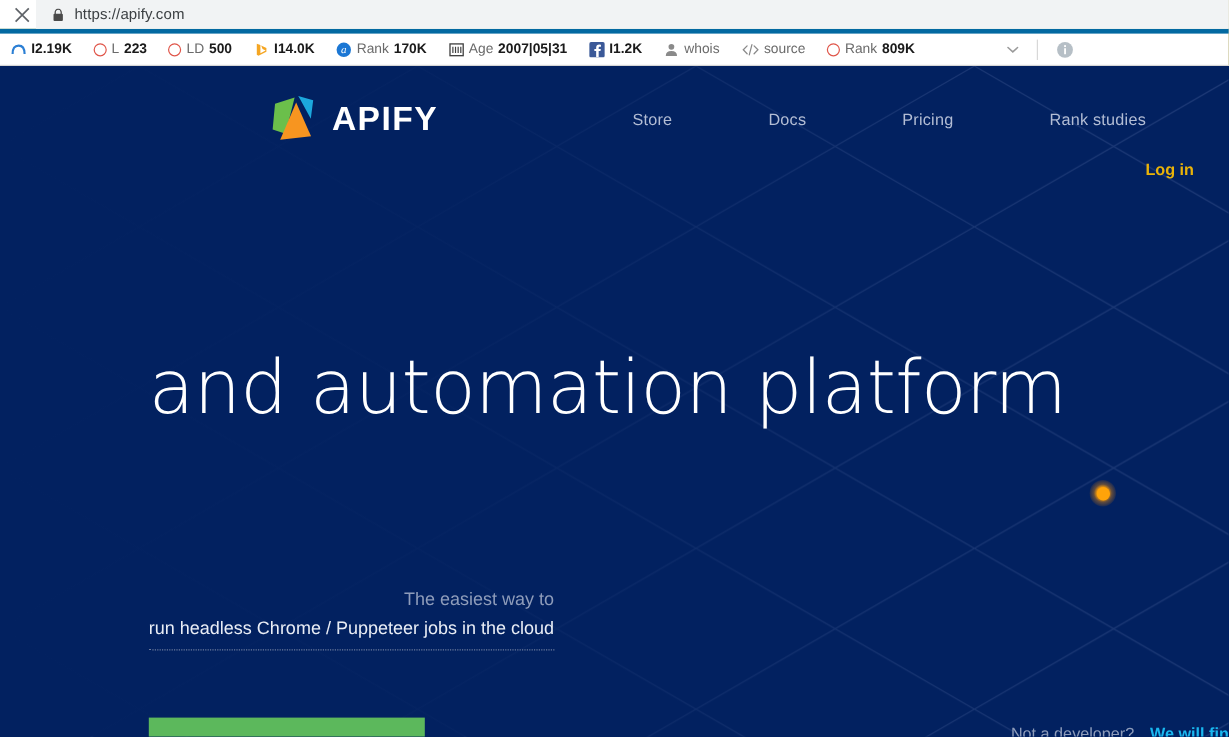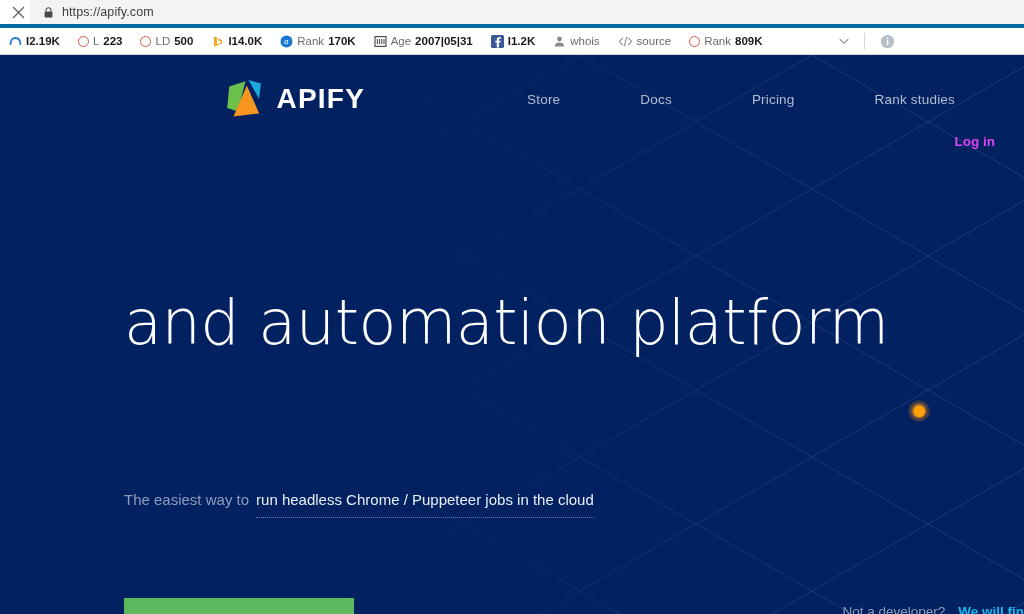--- a/index.html
+++ b/index.html
@@ -90,34 +90,34 @@
   }
   #nav-links {
     display:flex; align-items:center; margin-top:30px; margin-left:122px; gap:0;
   }
   .nav-link {
     color:#b3bdd4; font-size:13.5px; padding:0 40px; cursor:pointer;
     letter-spacing:.2px;
   }
   #login-link {
     position:absolute; right:0px; top:79px;
-    color:#d946ef; font-size:13.5px; font-weight:bold; cursor:pointer;
+    color:#eab308; font-size:13.5px; font-weight:bold; cursor:pointer;
     white-space:nowrap;
   }
 
   
   #hero-copy { position:absolute; left:124px; top:228px; z-index:4; }
   .headline-line {
     color:#ffffff; font-size:62px; font-weight:100;
     line-height:80px; letter-spacing:-0.5px; white-space:nowrap;
     font-family:"DejaVu Sans", sans-serif;
   }
   #subhead {
     position:absolute; left:124px; top:436px; z-index:4;
-    display:flex; align-items:flex-start; gap:7px; white-space:nowrap;
+    display:flex; align-items:flex-end; gap:7px; white-space:nowrap;flex-direction:column;
   }
   #sub-static { color:#8e9cba; font-size:15px; }
   #sub-rotator {
     color:#e9edf5; font-size:15px;
     border-bottom:1px dotted #6d7c9d; padding-bottom:9px;
   }
   #cta-button {
     position:absolute; left:124px; top:543px; width:230px; height:50px;
     background:#5cb85c; display:flex; align-items:center; justify-content:center;
     cursor:pointer; z-index:4; border:none;

